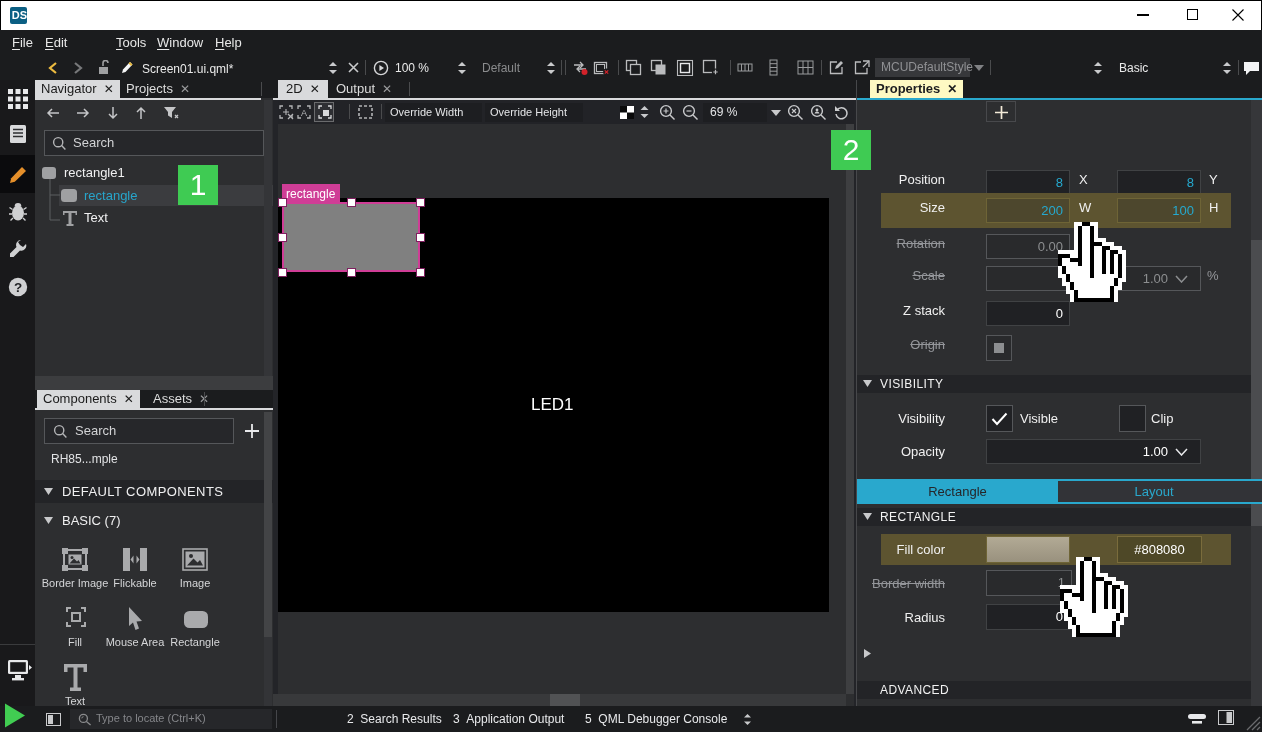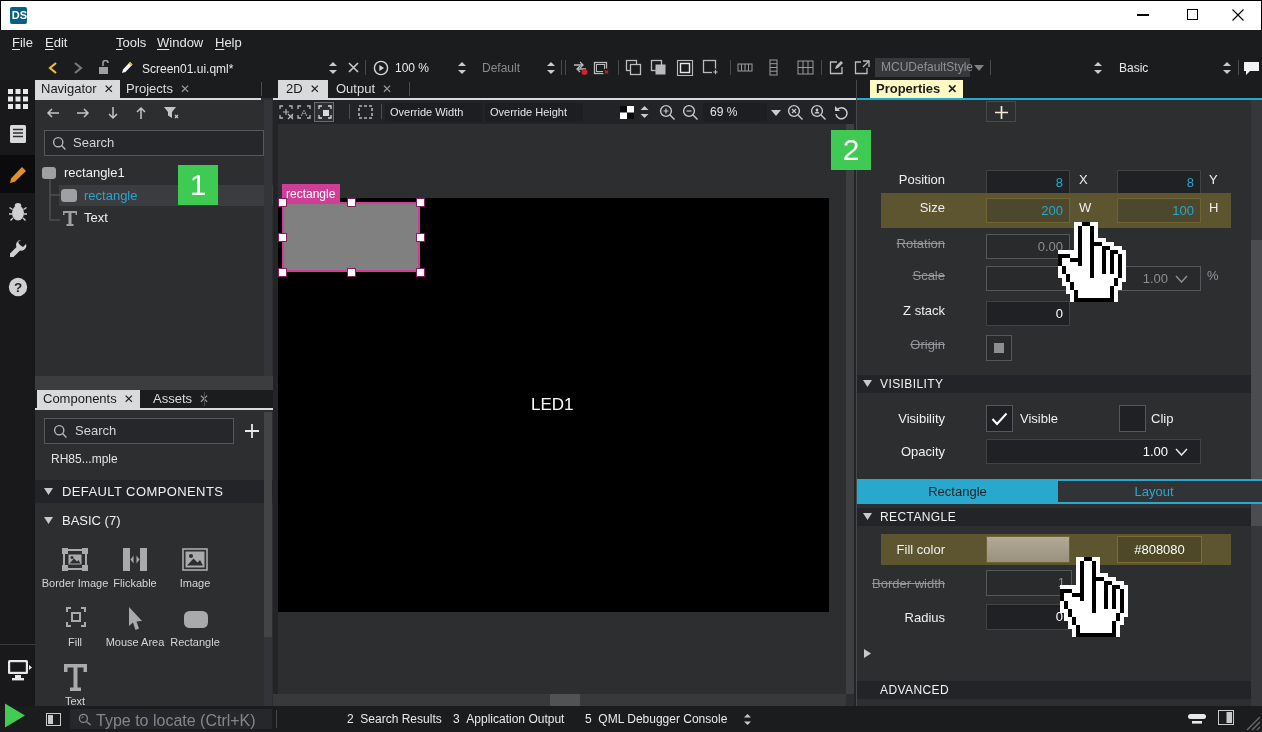--- a/index.html
+++ b/index.html
@@ -555,21 +555,21 @@
     <svg class="abs" style="left:46px; top:7px;" width="15" height="13" viewBox="0 0 15 13">
         <rect x="0.5" y="0.5" width="14" height="12" fill="none" stroke="#c9cacc"></rect>
         <rect x="2" y="2" width="5" height="9" fill="#c9cacc"></rect>
       </svg>
     <div class="abs" style="left:70px; top:3px; width:202px; height:20px; background:#26272a;"></div>
     <svg class="abs" style="left:78px; top:7px;" width="14" height="13" viewBox="0 0 14 13">
         <circle cx="5.4" cy="5.4" r="4" stroke="#8a8b8d" stroke-width="1.3" fill="none"></circle>
         <path d="M8.4 8.4 L12.6 12" stroke="#8a8b8d" stroke-width="1.3"></path>
         <path d="M3.8 5.4 a1.7 1.7 0 0 1 1.7 -1.7" stroke="#8a8b8d" stroke-width="1" fill="none"></path>
       </svg>
-    <div class="abs" style="left:96px; top:6px; font-size:16px; color:#85868a;">Type to locate (Ctrl+K)</div>
+    <div class="abs" style="left:96px; top:6px; font-size:11px; color:#85868a;">Type to locate (Ctrl+K)</div>
     <div class="abs" style="left:276px; top:4px; width:1px; height:18px; background:#45464a;"></div>
     <div class="abs" style="left:285px; top:6px; font-size:12px; color:#e9eaec;margin-top:28px;">1&nbsp;&nbsp;Issues</div>
     <div class="abs" style="left:347px; top:6px; font-size:12px; color:#e9eaec;">2&nbsp;&nbsp;Search Results</div>
     <div class="abs" style="left:453px; top:6px; font-size:12px; color:#e9eaec;">3&nbsp;&nbsp;Application Output</div>
     <div class="abs" style="left:585px; top:6px; font-size:12px; color:#e9eaec;">5&nbsp;&nbsp;QML Debugger Console</div>
     <svg class="abs" style="left:742px; top:7px;" width="11" height="13" viewBox="0 0 11 13">
         <path d="M5.5 1 L9 4.5 H2 Z" fill="#c9cacc"></path>
         <path d="M5.5 12 L2 8.5 H9 Z" fill="#c9cacc"></path>
       </svg>
     <svg class="abs" style="left:1186px; top:6px;" width="22" height="14" viewBox="0 0 22 14">

